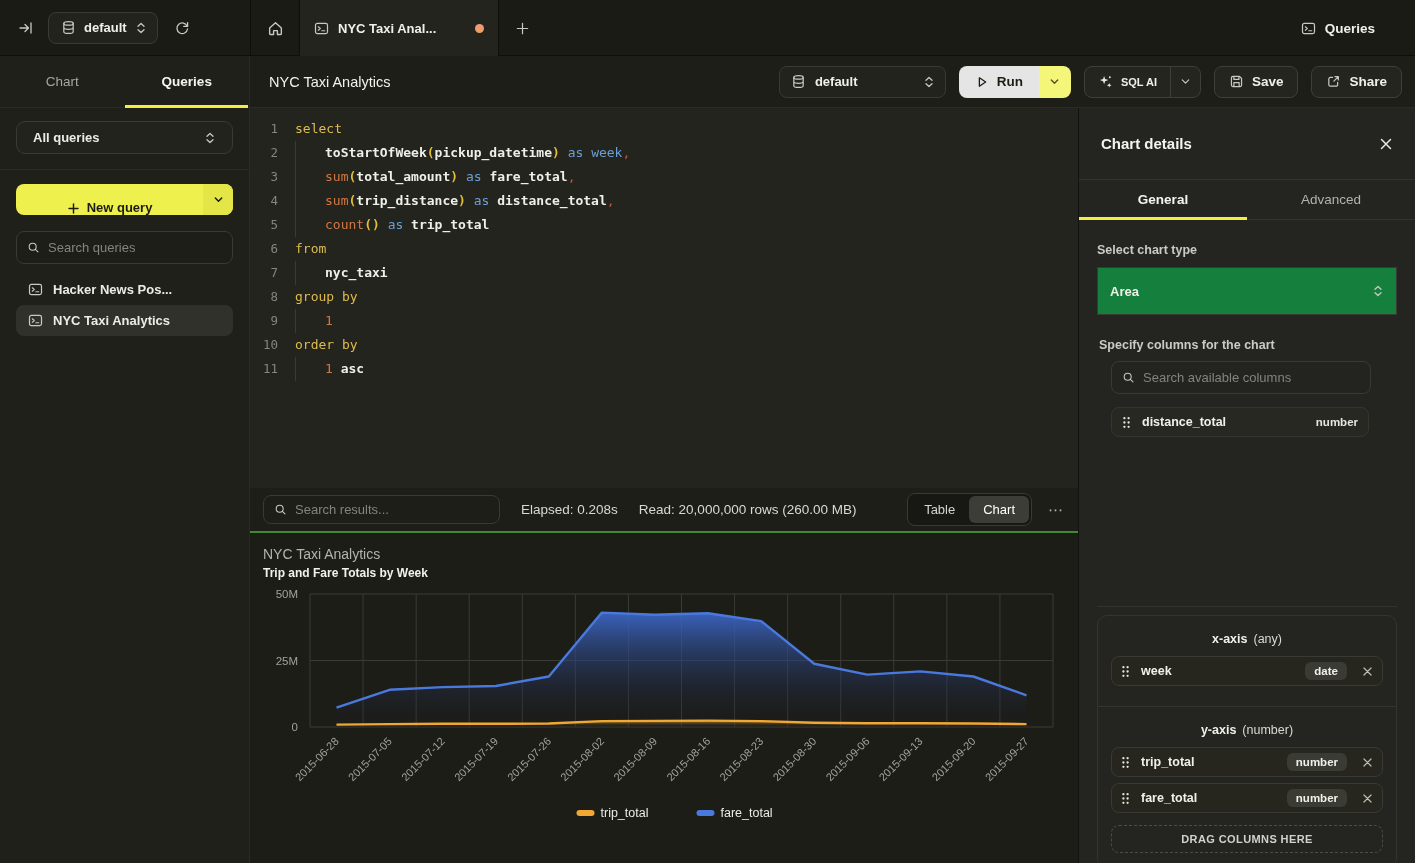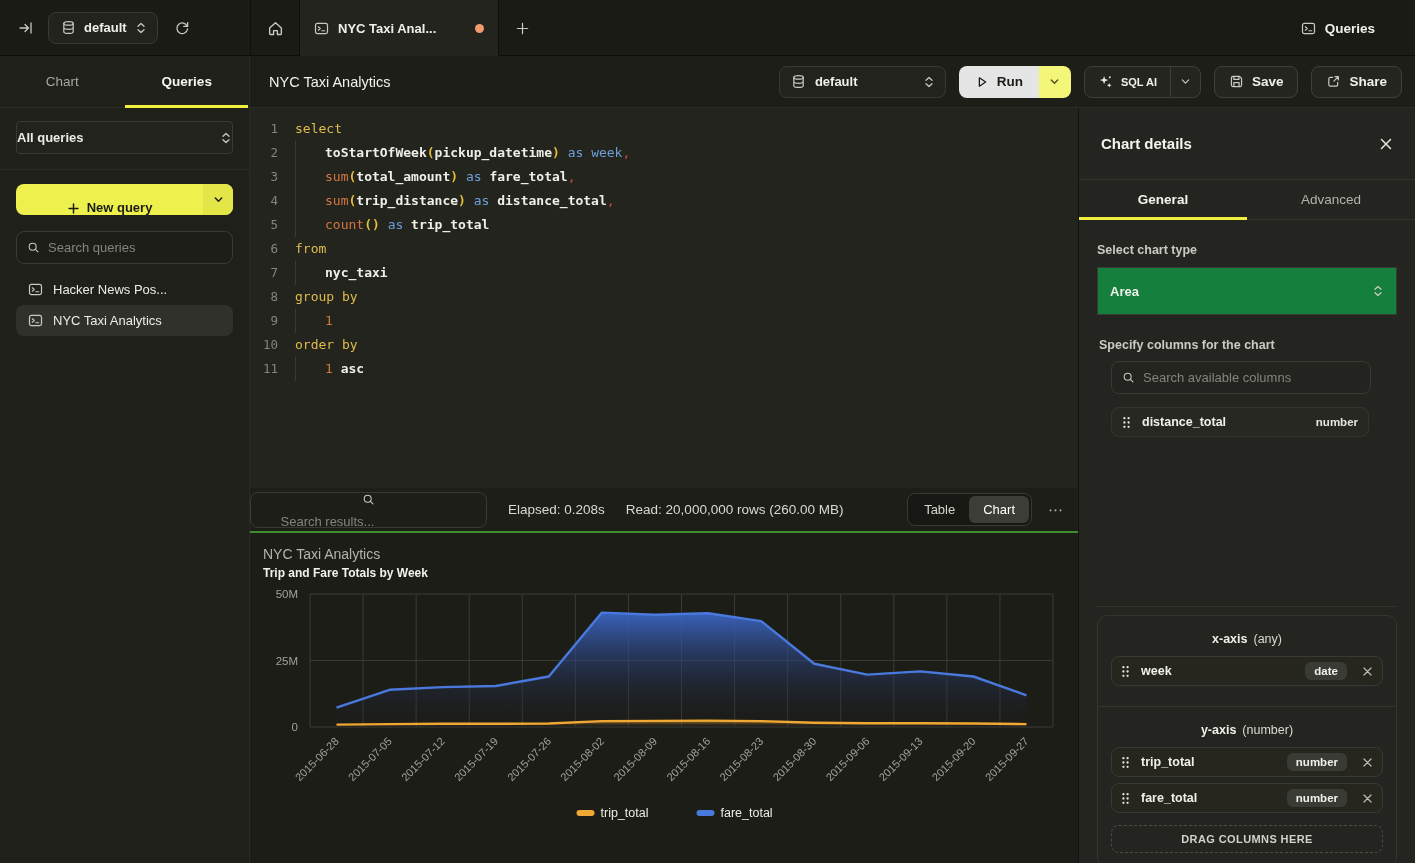--- a/index.html
+++ b/index.html
@@ -32,38 +32,38 @@
   .queries-link span { color:#f0f0ea; font-weight:700; font-size:13.5px; }
 
   
   .sidebar { position:absolute; left:0; top:56px; width:250px; height:807px;
     background:#20201b; border-right:1px solid #2b2b25; }
   .side-tabs { height:52px; display:flex; border-bottom:1px solid #2b2b25; }
   .side-tab { flex:1; display:flex; align-items:center; justify-content:center;
     color:#a7a7a0; cursor:pointer; position:relative; font-size:13.5px; }
   .side-tab.active { color:#f5f5ef; font-weight:700; }
   .side-tab.active::after { content:""; position:absolute; left:0; right:1px; bottom:-1px; height:3px; background:#f2ef3e; }
-  .filter-select { margin:13px 16px 0 16px; height:33px; border:1px solid #3a3a34; border-radius:4px;
-    background:#23231d; display:flex; align-items:center; padding:0 0; cursor:pointer; }
+  .filter-select { margin:13px 16px 0 16px; height:33px; border:1px solid #3a3a34; border-radius:9px;
+    background:#23231d; display:flex; align-items:center; padding:0 16px; cursor:pointer; }
   .filter-select .lbl { flex:1; color:#ececE6; font-weight:700; }
   .side-div { border-bottom:1px solid #2b2b25; margin-top:15px; }
   .new-query { margin:14px 16px 0 16px; height:31px; border-radius:8px; background:#eef04e;
     display:flex; align-items:stretch; overflow:hidden; cursor:pointer; }
   .new-query .main { flex:1; display:flex; align-items:flex-end; justify-content:center; gap:7px;
     color:#1c1c15; font-weight:700; font-size:13px; }
   .new-query .drop { width:30px; background:#e4e648; display:flex; align-items:center; justify-content:center; }
   .search-box { display:flex; align-items:center; gap:8px; height:33px; border:1px solid #3a3a34;
     border-radius:8px; background:#1e1e19; padding:0 10px; }
   .sidebar .search-box { margin:16px 16px 0 16px; }
   .search-box input { flex:1; background:transparent; border:none; outline:none;
     color:#e8e8e2; font-size:13px; font-family:"Liberation Sans", sans-serif; }
   .search-box input::placeholder { color:#84847d; }
   .query-list { margin:10px 16px 0 16px; list-style:none; }
   .query-item { display:flex; align-items:center; gap:10px; height:31px; padding:0 12px;
-    border-radius:8px; color:#ececE6; font-weight:400; cursor:pointer; white-space:nowrap; }
+    border-radius:8px; color:#ececE6; font-weight:700; cursor:pointer; white-space:nowrap; }
   .query-item.active { background:#31312b; }
 
   
   .main-toolbar { position:absolute; left:250px; top:56px; width:1165px; height:52px;
     background:#1e1e19; border-bottom:1px solid #2b2b25; display:flex; align-items:center; }
   .main-title { margin-left:19px; font-size:14.5px; color:#f2f2ec; }
   .tb-right { position:absolute; right:13px; display:flex; align-items:center; gap:13px; }
   .tb-db { width:167px; height:32px; border:1px solid #3a3a34; border-radius:8px; background:#23231d;
     display:flex; align-items:center; gap:9px; padding:0 10px 0 11px; cursor:pointer; }
   .tb-db .lbl { flex:1; color:#f0f0ea; font-weight:700; }
@@ -90,21 +90,21 @@
   .tk-id { color:#efefe9; font-weight:700; }
   .tk-pn { color:#e5be37; font-weight:700; }
   .tk-op { color:#6c9ed8; }
   .tk-cm { color:#c25540; }
   .tk-num { color:#d37741; }
   .tk-ind { display:inline-block; width:30px; border-left:1px solid #3a3a33; height:24px; vertical-align:top; }
 
   
   .results-bar { position:absolute; left:250px; top:488px; width:828px; height:43px;
     background:#1e1e19; display:flex; align-items:center; }
-  .results-bar .search-box { width:237px; height:36px;flex-direction:column; }
+  .results-bar .search-box { width:237px; margin-left:13px; height:29px; }
   .stat { color:#d9d9d3; font-size:13.5px; margin-left:21px; white-space:nowrap; }
   .seg-ctl { position:absolute; right:46px; height:33px; border:1px solid #3a3a34; background:#171713;
     border-radius:8px; display:flex; align-items:center; padding:2px; }
   .seg { height:27px; display:flex; align-items:center; padding:0 14px; border-radius:6px;
     color:#d5d5cf; font-size:13px; cursor:pointer; }
   .seg.active { background:#3d3d37; color:#ffffff; }
   .more-btn { position:absolute; right:14px; color:#b9b9b2; font-size:15px; letter-spacing:1px; cursor:pointer; }
   .green-rule { position:absolute; left:250px; top:531px; width:828px; height:2px; background:#3f8b2f; }
 
   

